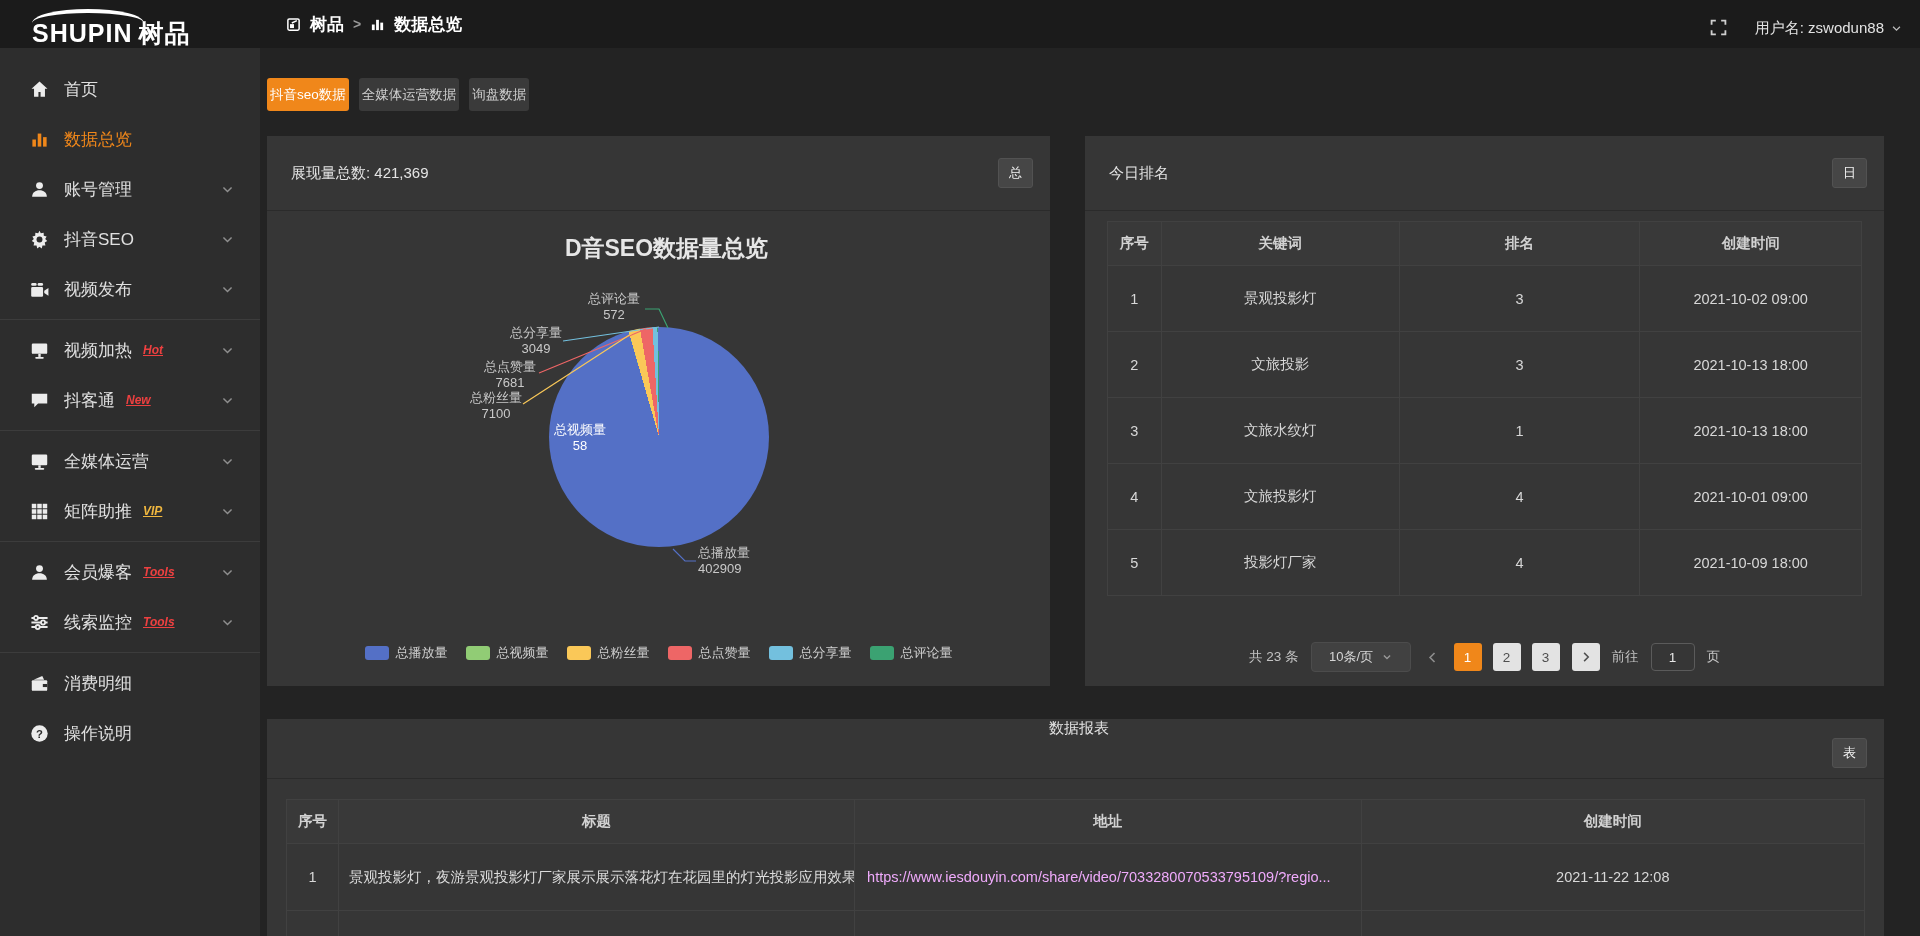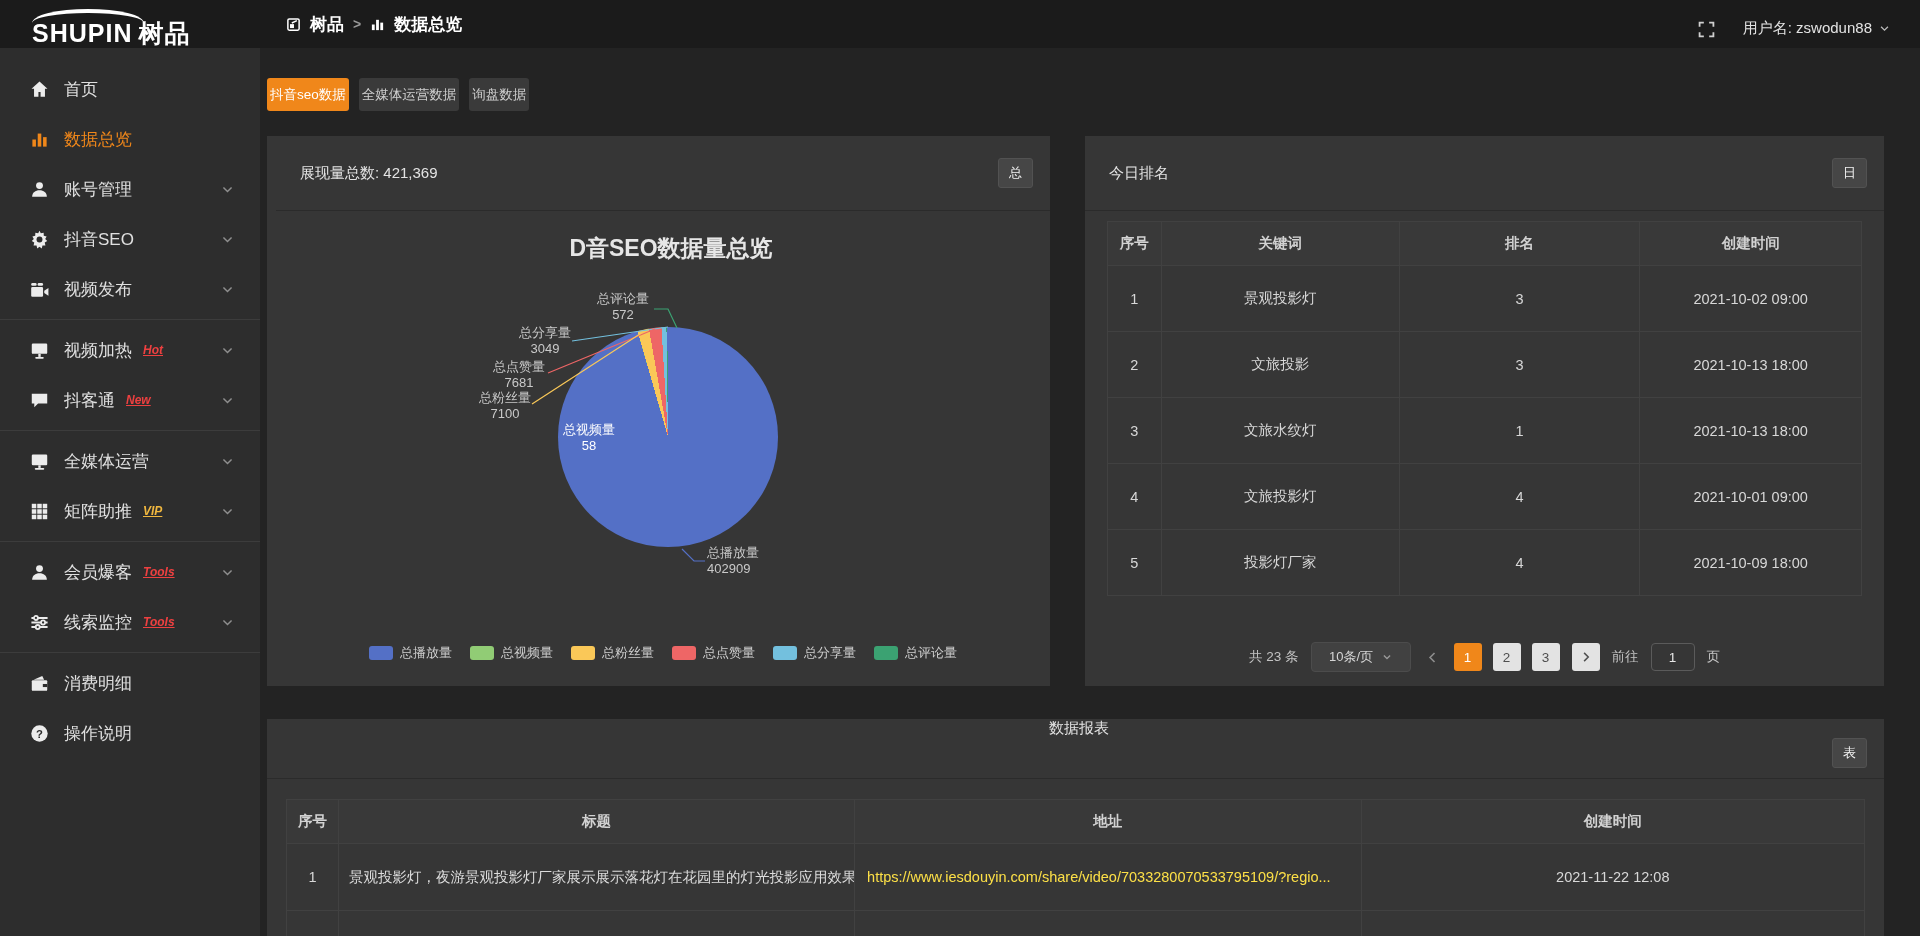--- a/index.html
+++ b/index.html
@@ -11,21 +11,21 @@
   .logo { position:relative; width:260px; height:36px; flex:none; }
   .logo-arc { position:absolute; left:32px; top:3px; width:112px; height:14px;
               border-top:4px solid #fff; border-radius:50% 50% 0 0 / 100% 100% 0 0; }
   .logo-text { position:absolute; left:32px; top:11px; font-size:25px; font-weight:800;
                color:#fff; letter-spacing:1px; white-space:nowrap; }
   .logo-cn { margin-left:6px; }
   .crumbs { display:flex; align-items:center; gap:9px; font-size:17px; font-weight:600; color:#fff; margin-left:26px; }
   .crumb-sep { color:#9a9a9a; font-size:14px; font-weight:700; }
   .c-icon { display:flex; color:#fff; }
   .c-icon svg { width:15px; height:15px; }
-  .header-right { margin-left:auto; display:flex; align-items:flex-end; gap:28px; padding-right:30px;margin-top:9px; }
+  .header-right { margin-left:auto; display:flex; align-items:flex-start; gap:28px; padding-right:18px;margin-top:9px; }
   .fs-icon { display:flex; color:#cfcfcf; cursor:pointer; }
   .fs-icon svg { width:17px; height:17px; }
   .user-entry { display:flex; align-items:center; gap:7px; color:#e3e3e3; font-size:15px; cursor:pointer; }
   .user-entry svg { width:11px; height:11px; color:#bbb; }
 
   
   .layout { display:flex; height:888px; }
   .sidebar { width:260px; flex:none; background:#2d2d2d; padding-top:16px; }
   .s-item { height:50px; display:flex; align-items:center; padding:0 26px 0 30px;
             font-size:17px; color:#e0e0e0; cursor:pointer; }
@@ -45,21 +45,21 @@
 
   .panels { display:flex; gap:35px; margin-top:25px; }
   .panel { background:#363636; }
   .panel-head { height:75px; display:flex; align-items:center; padding:0 17px 0 24px;
                 border-bottom:1px solid #2b2b2b; }
   .panel-title { font-size:15px; color:#e4e4e4; }
   .corner-btn { margin-left:auto; width:35px; height:30px; background:#464646; border:1px solid #525252;
                 border-radius:3px; color:#f2f2f2; font-size:13px; display:flex; align-items:center;
                 justify-content:center; cursor:pointer; }
 
-  .panel-chart { width:783px; height:550px; flex:none;padding-left:9px; }
+  .panel-chart { width:783px; height:550px; flex:none; }
   .panel-rank { flex:1; height:550px; }
 
   
   .chart-area { position:relative; height:474px; }
   .chart-title { position:absolute; top:22px; left:8px; width:100%; text-align:center;
                  font-size:23px; font-weight:700; color:#e6e6e6; z-index:3; }
   .pie { position:absolute; left:282px; top:116px; width:220px; height:220px; border-radius:50%; z-index:1; }
   .lbl { position:absolute; width:90px; text-align:center; font-size:13px; line-height:16px;
          color:#c9c9c9; z-index:3; }
   .lbl.inside { color:#fff; }
@@ -94,21 +94,21 @@
   .goto-input { width:44px; height:28px; background:transparent; border:1px solid #5b5b5b;
                 border-radius:4px; color:#e6e6e6; text-align:center; font-size:13.5px; outline:none; }
 
   
   .report { margin-top:33px; background:#363636; height:250px; }
   .rp-wrap { padding:20px 19px 0; }
   table.rp-table td { height:67px; }
   table.rp-table td.cell-title { text-align:left; padding:0 10px; color:#dcdcdc; }
   table.rp-table td.cell-url { text-align:left; padding:0 12px; color:#f0871a; }
   table.rp-table tr.partial td { height:40px; border-bottom:none; }
-  .url-link { color:#fde047; text-decoration:none; cursor:pointer; }
+  .url-link { color:#f0abfc; text-decoration:none; cursor:pointer; }
 </style>
 </head>
 <body>
 
 <div class="header">
   <div class="logo">
     <div class="logo-arc"></div>
     <div class="logo-text"><span>SHUPIN</span><span class="logo-cn">树品</span></div>
   </div>
   <div class="crumbs">

